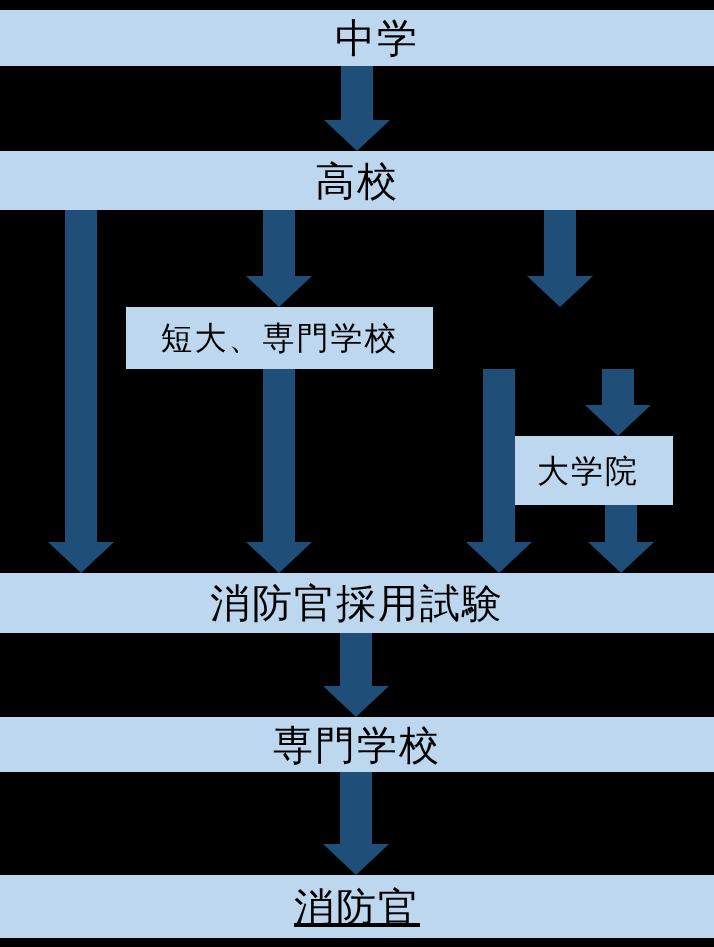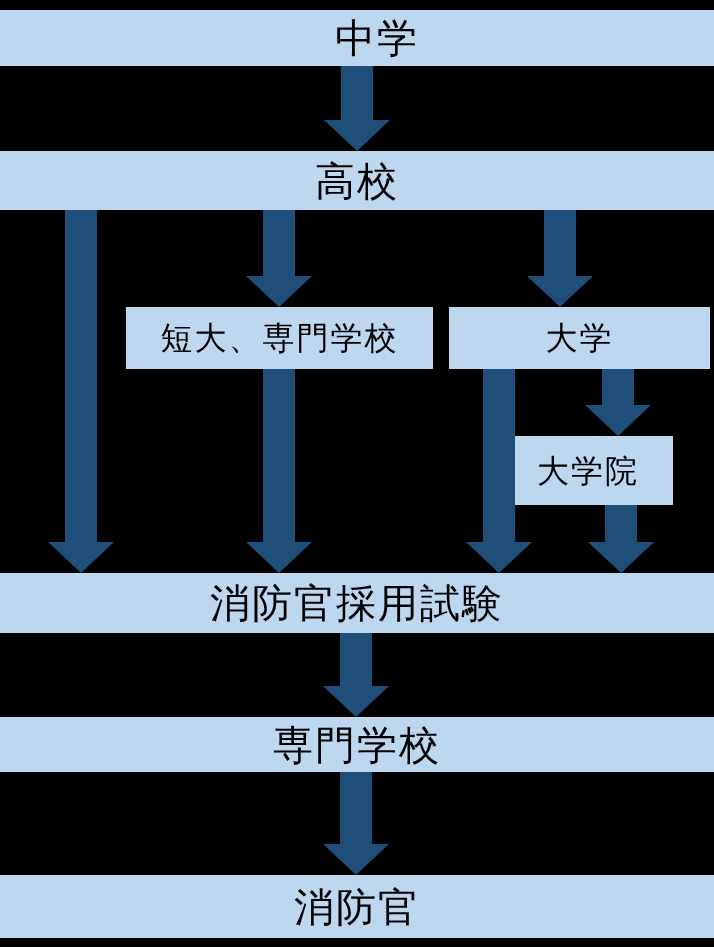--- a/index.html
+++ b/index.html
@@ -58,21 +58,21 @@
     border-left: 33px solid transparent;
     border-right: 33px solid transparent;
     border-top: 31px solid var(--arrow, #1F4E79);
   }
 
   
   #band-chugaku     { top: 10px;  height: 56px; padding-left: 20px; }
   #band-koko        { top: 151px; height: 59px; }
   #band-exam        { top: 573px; height: 60px; }
   #band-shobogakko  { top: 717px; height: 55px; }
-  #band-shobokan    { top: 875px; height: 63px; }
+  #band-shobokan    { top: 875px; height: 63px; text-decoration: underline; }
 
   
   #box-tandai    { left: 126px; top: 307px; width: 307px; height: 62px; }
   #box-daigaku   { left: 449px; top: 307px; width: 261px; height: 62px; }
   #box-daigakuin { left: 503px; top: 436px; width: 170px; height: 69px; }
 
   
   #arrow-chugaku-koko   { left: 324px; top: 66px;  height: 85px;  }
   #arrow-koko-exam      { left: 48px;  top: 210px; height: 363px; }
   #arrow-koko-tandai    { left: 246px; top: 210px; height: 97px;  }
@@ -94,21 +94,20 @@
   <div class="band" id="band-exam">消防官採用試験</div>
 
   <div class="band" id="band-koko">高校</div>
 
   <div class="band" id="band-shobogakko">専門学校</div>
 
   <div class="band" id="band-shobokan">消防官</div>
 
   <div class="box" id="box-tandai">短大、専門学校</div>
 
-  <div class="box" id="box-daigaku">大学</div>
 
   <div class="box" id="box-daigakuin">大学院</div>
 
   <div class="arrow" id="arrow-chugaku-koko">
     <div class="stem"></div>
     <div class="head"></div>
   </div>
 
   <div class="arrow" id="arrow-koko-exam">
     <div class="stem"></div>

